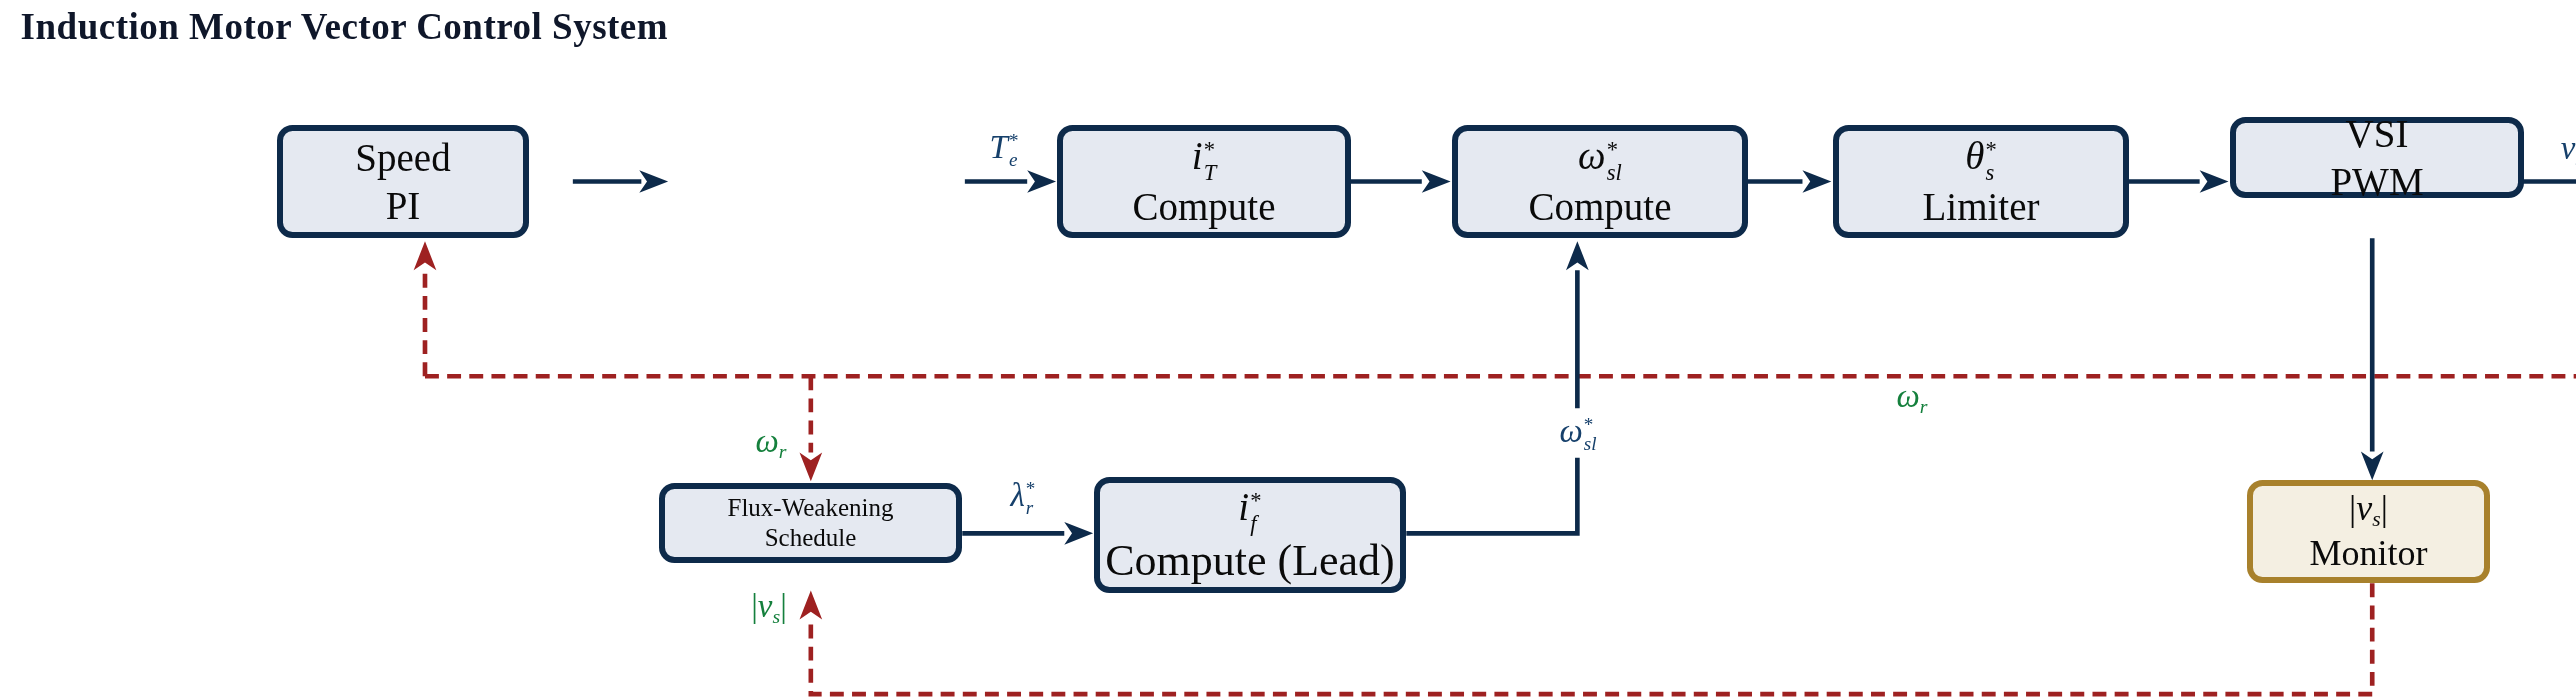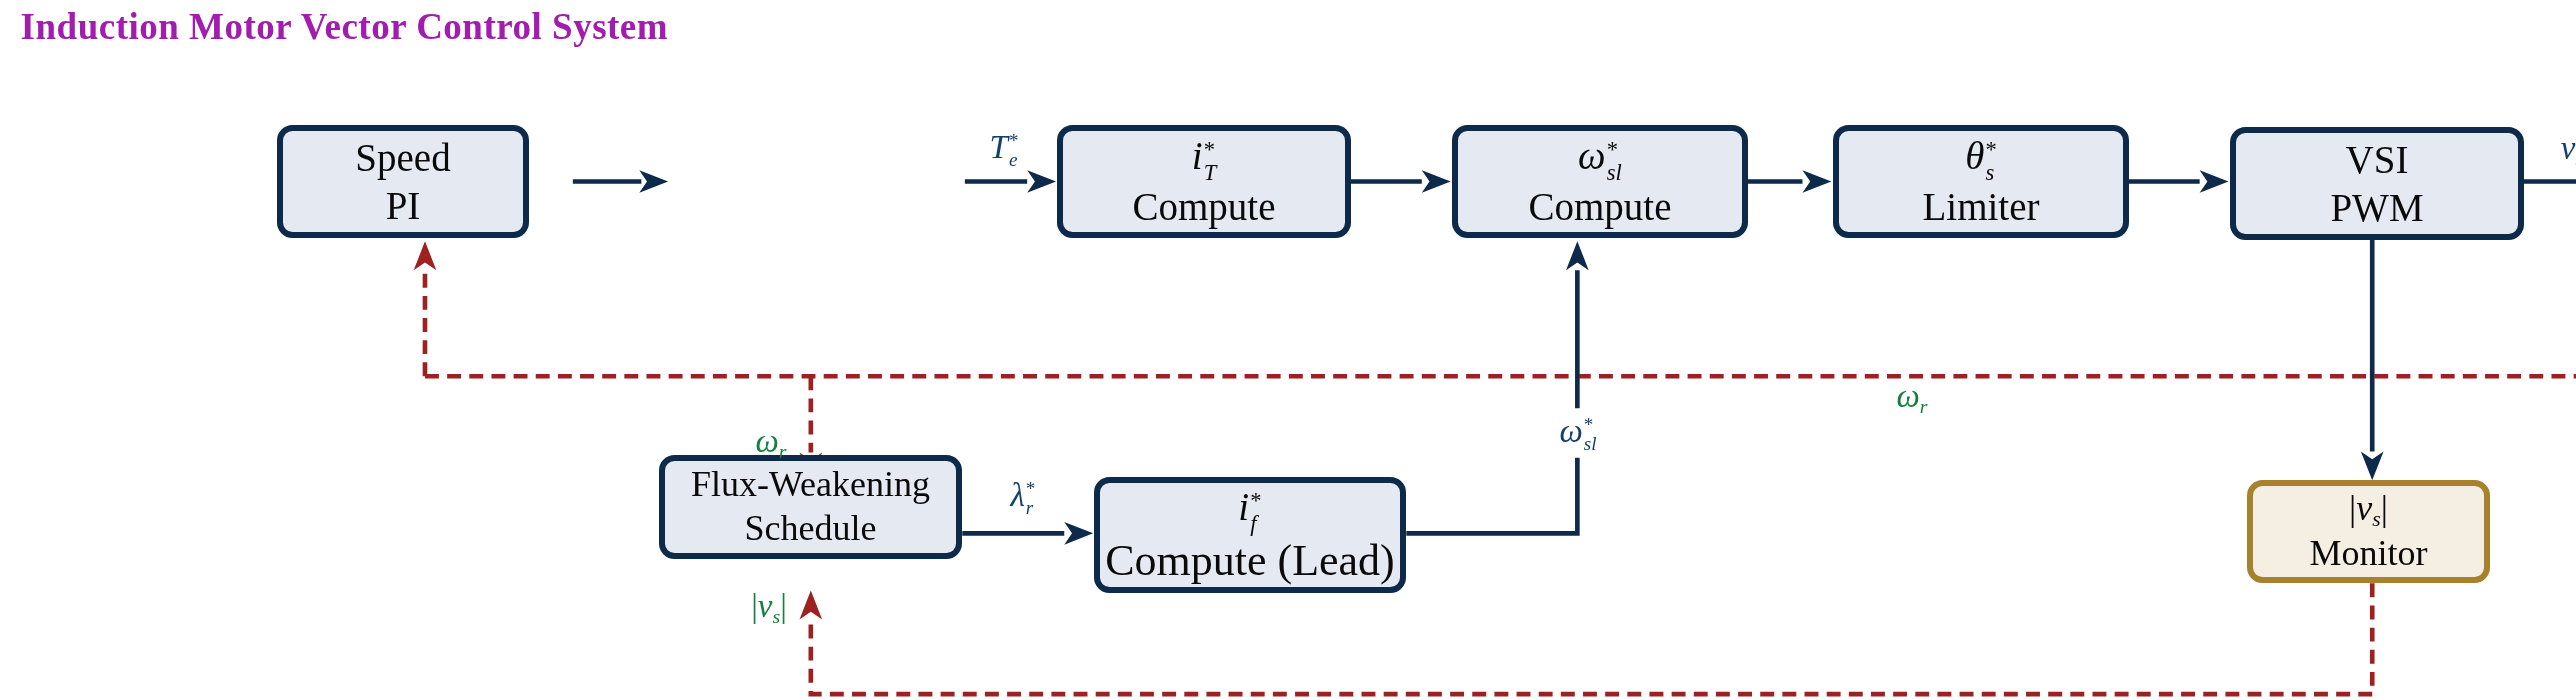--- a/index.html
+++ b/index.html
@@ -1,18 +1,18 @@
 <!DOCTYPE html>
 <html style="font-size:8.2px"><head>
 <meta charset="utf-8">
 <style>
   html,body{margin:0;padding:0;background:#ffffff;}
   .canvas{position:relative;width:2909px;height:701px;background:#ffffff;overflow:hidden;
           font-family:"Liberation Serif","DejaVu Serif",serif;}
-  .title{position:absolute;left:20.6px;top:5.2px;font-size:37px;font-weight:bold;color:#a21caf;
+  .title{position:absolute;left:20.6px;top:5.2px;font-size:37px;font-weight:bold;color:#0f172a;
          letter-spacing:0.5px;white-space:nowrap;}
   .wires{position:absolute;left:0;top:0;width:2909px;height:701px;}
   .block{position:absolute;box-sizing:border-box;background:#e5e9f1;border:6.7px solid #0d2a4a;
          border-radius:15.5px;display:flex;flex-direction:column;align-items:center;justify-content:center;
          color:#0a0a0a;font-size:39px;line-height:1.22;text-align:center;}
   .block.gold{background:#f4efe2;border-color:#a8812c;}
   .bl{white-space:nowrap;}
   .wlabel{position:absolute;transform:translate(-50%,-50%);font-size:33px;white-space:nowrap;}
   .navy{color:#16406b;}
   .redtxt{color:#15803d;}
@@ -96,26 +96,26 @@
   </div>
 
   <div class="block" style="left:1833px;top:125px;width:296px;height:113px">
     <div class="bl math"><span class="mb">θ</span><span class="ms">
           <span class="msup">*</span>
           <span class="msub">s</span>
         </span></div>
     <div class="bl">Limiter</div>
   </div>
 
-  <div class="block" style="left:2230px;top:127px;width:294px;height:113px">
+  <div class="block" style="left:2230px;top:117px;width:294px;height:81px">
     <div class="bl">VSI</div>
     <div class="bl">PWM</div>
   </div>
 
-  <div class="block" style="left:659px;top:455px;width:303px;height:104px;font-size:36px">
+  <div class="block" style="left:659px;top:483px;width:303px;height:80px;font-size:25px">
     <div class="bl">Flux-Weakening</div>
     <div class="bl">Schedule</div>
   </div>
 
   <div class="block" style="left:1094px;top:477px;width:312px;height:116px">
     <div class="bl math"><span class="mb">i</span><span class="ms">
           <span class="msup">*</span>
           <span class="msub">f</span>
         </span></div>
     <div class="bl" style="font-size:44px">Compute (Lead)</div>

